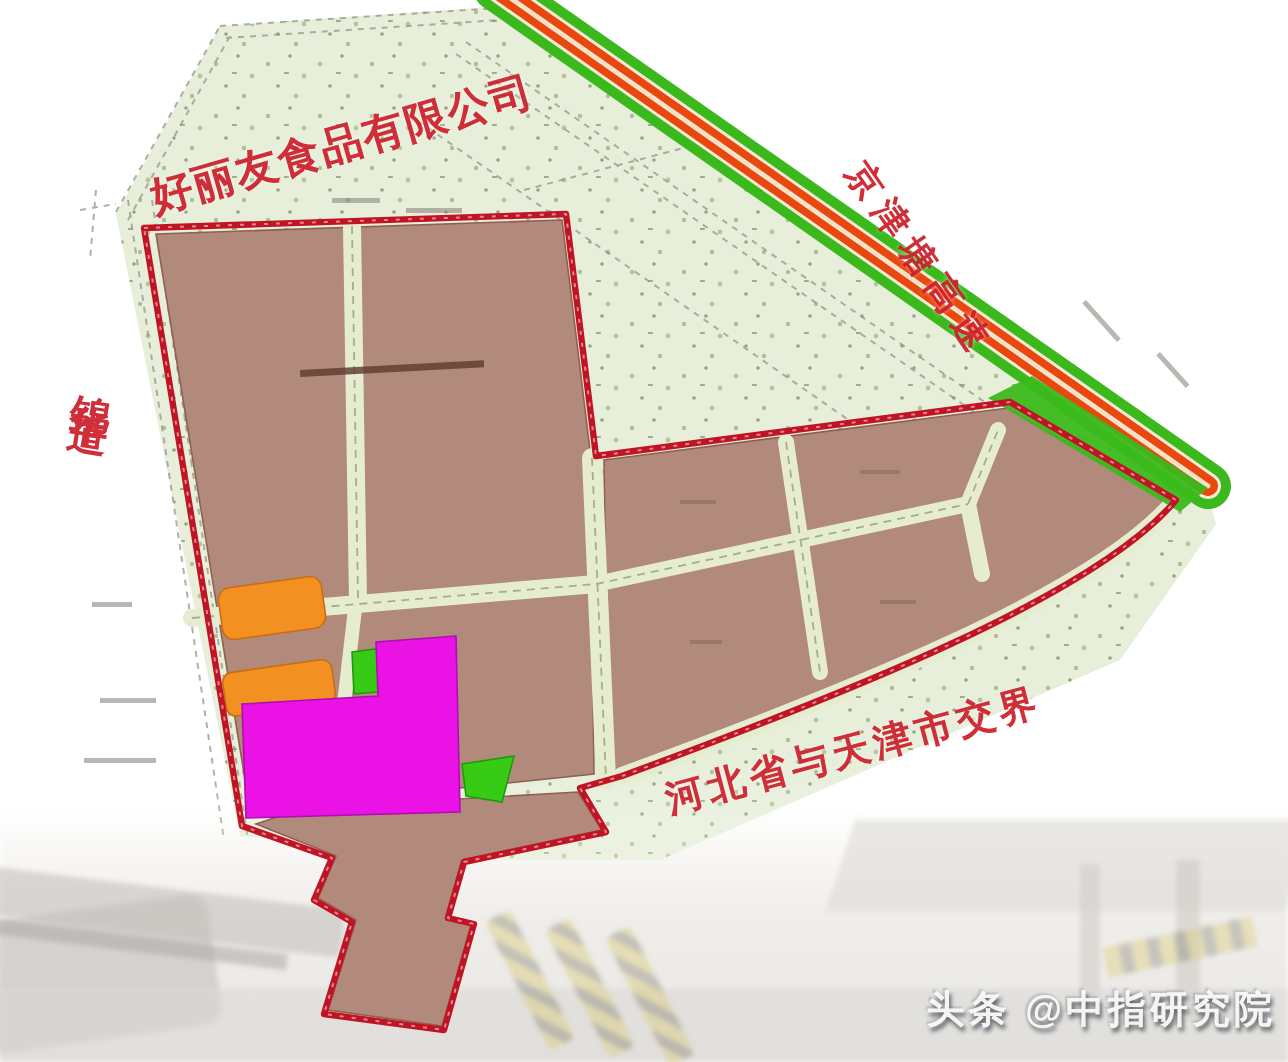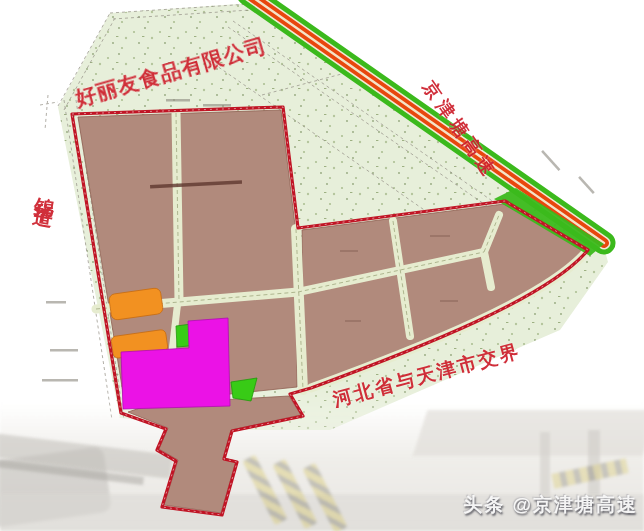--- a/index.html
+++ b/index.html
@@ -170,14 +170,14 @@
       <rect x="345" y="320" width="16" height="2"></rect>
         <rect x="440" y="300" width="18" height="2"></rect>
     </g>
   </svg>
 
   <div class="lbl lbl-company">好丽友食品有限公司</div>
   <div class="lbl lbl-expressway">京津塘高速</div>
   <div class="lbl lbl-roadleft">锦华道</div>
   <div class="lbl lbl-boundary">河北省与天津市交界</div>
 
-  <div class="watermark">头条 @京津塘高速</div>
+  <div class="watermark">头条 @中指研究院</div>
 </div>
 
 </body></html>

